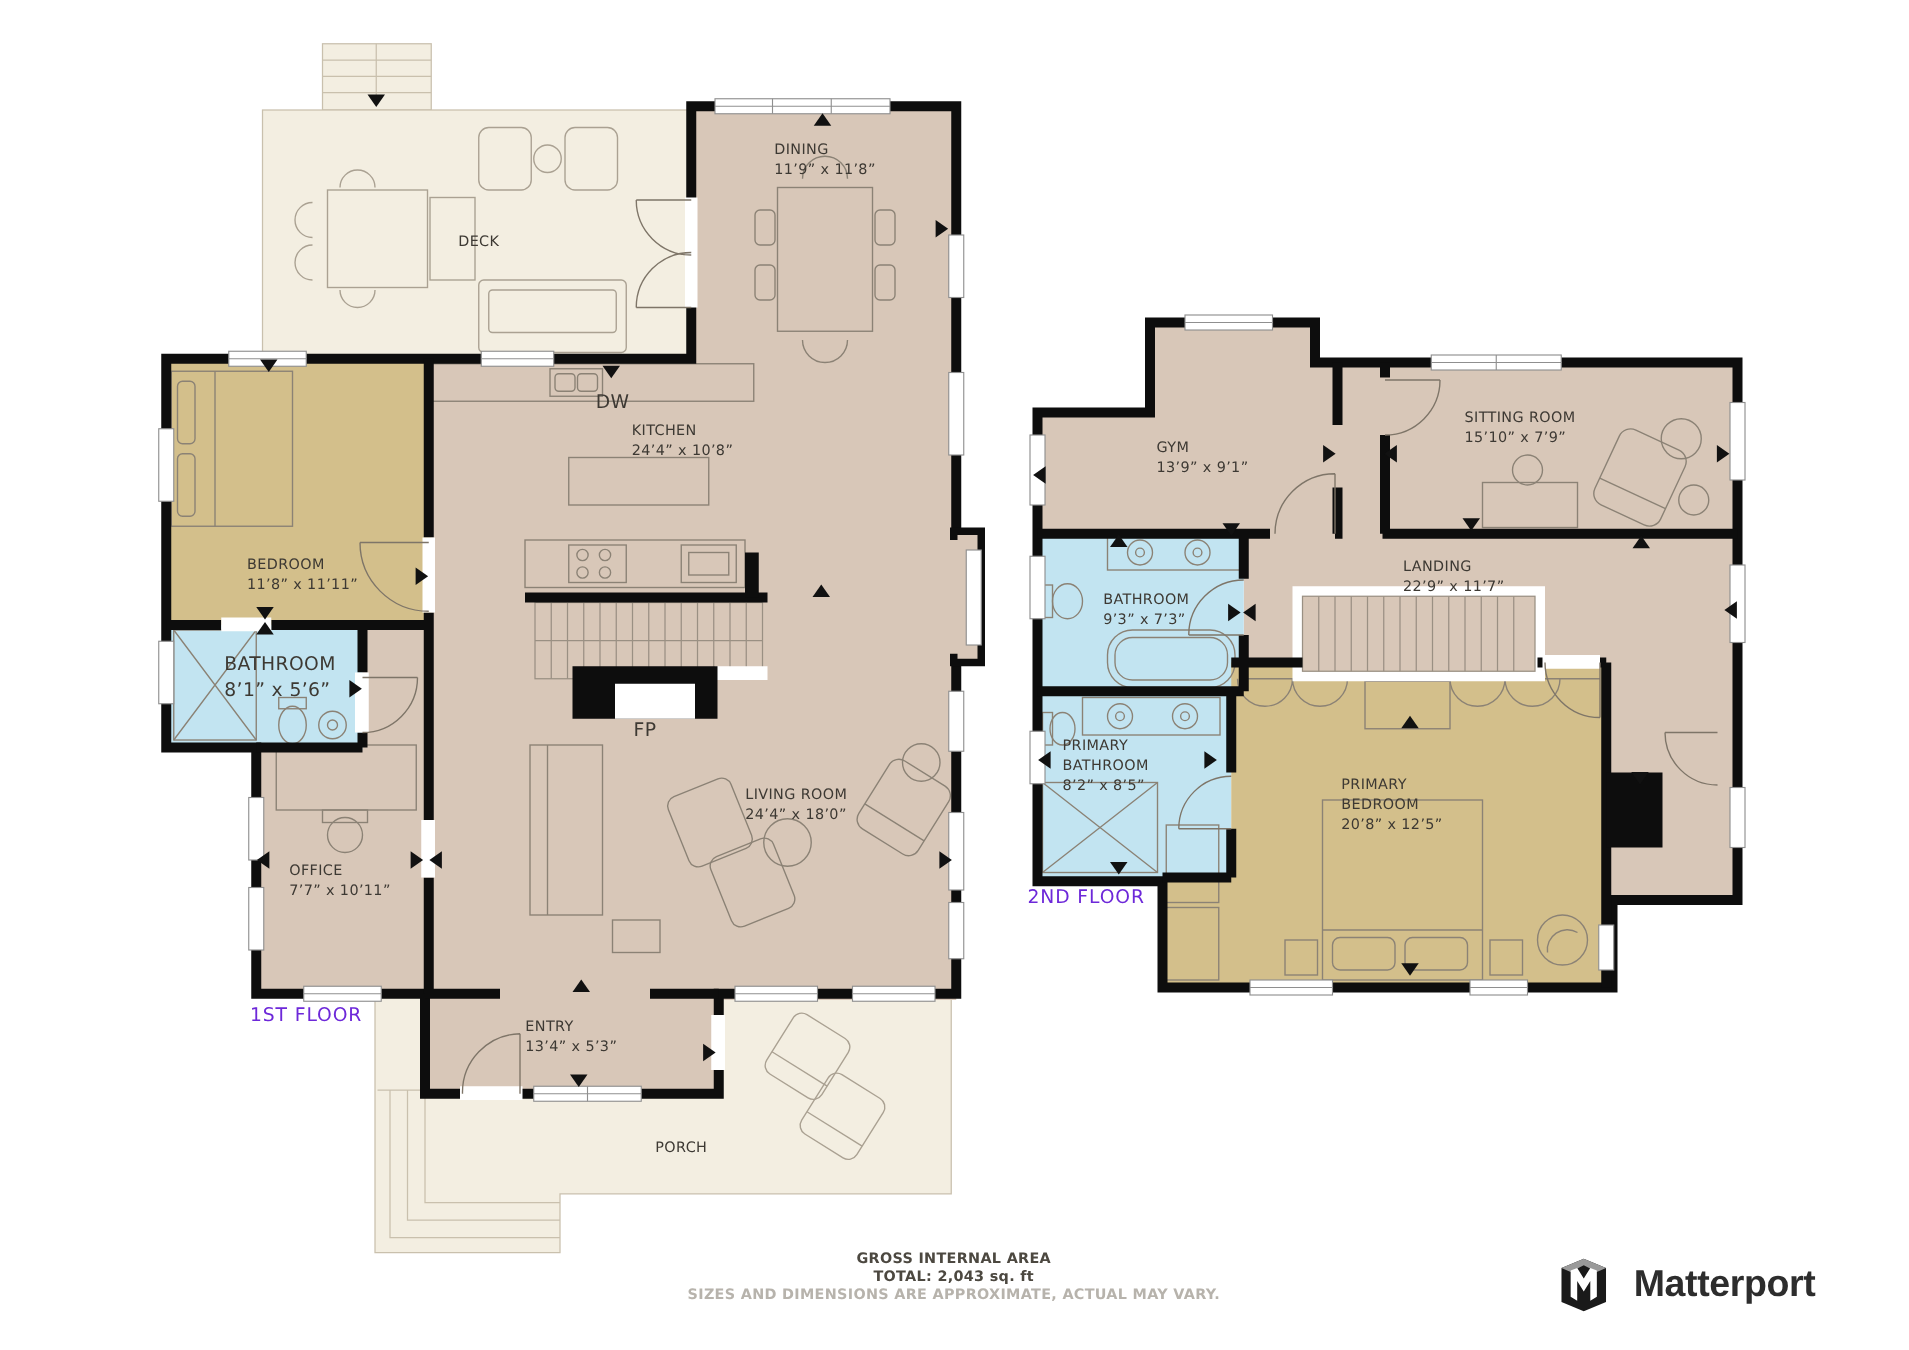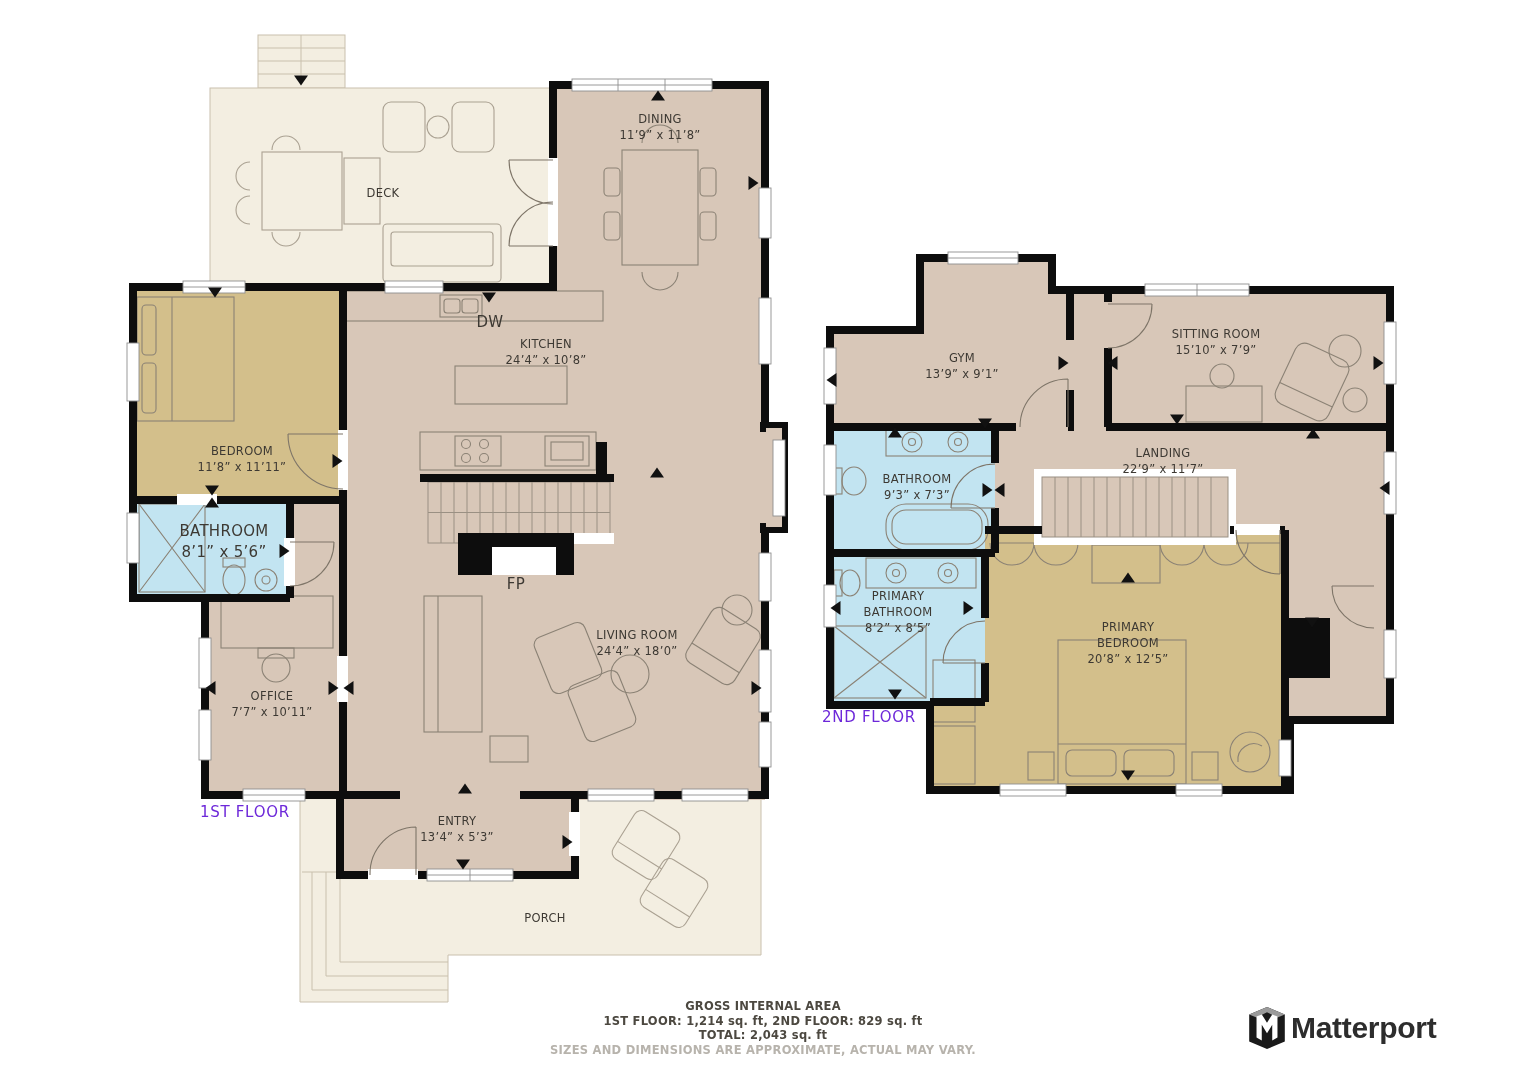--- a/index.html
+++ b/index.html
@@ -1,29 +1,29 @@
 <!DOCTYPE html>
 <html><head>
 <meta charset="utf-8">
 <style>
   html,body{margin:0;padding:0;background:#fff;}
   .stage{position:relative;width:1527px;height:1080px;background:#fff;overflow:hidden;
          font-family:"DejaVu Sans",sans-serif;}
   svg.plan{position:absolute;left:0;top:0;}
-  .room-label{position:absolute;transform:translate(-50%,-50%);text-align:center;
+  .room-label{position:absolute;transform:translate(-50%,-50%);text-align:left;
               font-size:11.5px;letter-spacing:.3px;line-height:1.4;color:#3d3933;white-space:nowrap;}
   .room-label .nm,.room-label .dm{display:block;}
   .room-label.wrap{white-space:normal;}
   .room-label.tiny{font-size:15px;}
   .floor-label{position:absolute;font-size:15px;letter-spacing:.7px;color:#6d28d9;}
   .footer{position:absolute;left:463px;top:999px;width:600px;text-align:center;
           font-size:11.5px;line-height:14.5px;letter-spacing:.25px;color:#4c4840;font-weight:bold;}
   .footer p{margin:0;}
   .footer .dis{color:#b7b3ac;}
-  .logo{position:absolute;left:1247px;top:1006px;display:flex;align-items:center;gap:4px;}
+  .logo{position:absolute;left:1247px;top:1006px;display:flex;align-items:center;gap:20px;}
   .logo .word{font-family:"Liberation Sans",sans-serif;font-size:30px;font-weight:bold;
               color:#2d2d2d;letter-spacing:-.3px;}
 </style>
 </head>
 <body>
 
 <div class="stage">
 
 <svg class="plan" width="1527" height="1080" viewBox="0 0 1527 1080">
   <defs>
@@ -368,21 +368,20 @@
 <div class="room-label wrap" style="left:1128px;top:643px;width:110px">
       <span class="nm">PRIMARY BEDROOM</span>
       <span class="dm">20’8” x 12’5”</span>
     </div>
 
 <div class="floor-label" style="left:200px;top:803px">1ST FLOOR</div>
 <div class="floor-label" style="left:822px;top:708px">2ND FLOOR</div>
 
 <div class="footer">
   <p>GROSS INTERNAL AREA</p>
-  <p>1ST FLOOR: 1,214 sq. ft, 2ND FLOOR: 829 sq. ft</p>
   <p>TOTAL: 2,043 sq. ft</p>
   <p class="dis">SIZES AND DIMENSIONS ARE APPROXIMATE, ACTUAL MAY VARY.</p>
 </div>
 
 <div class="logo">
   <svg width="40" height="44" viewBox="0 0 38 42">
     <polygon points="19,1 36,8 36,34 19,41 2,34 2,8" fill="#1a1a1a"></polygon>
     <polygon points="19,1 36,8 29,11 19,6 9,11 2,8" fill="#9a9a9a"></polygon>
     <polygon points="9,10 14,8 19,16 24,8 29,10 29,30 24,33 24,18 19,26 14,18 14,33 9,30" fill="#ffffff"></polygon>
   </svg>

